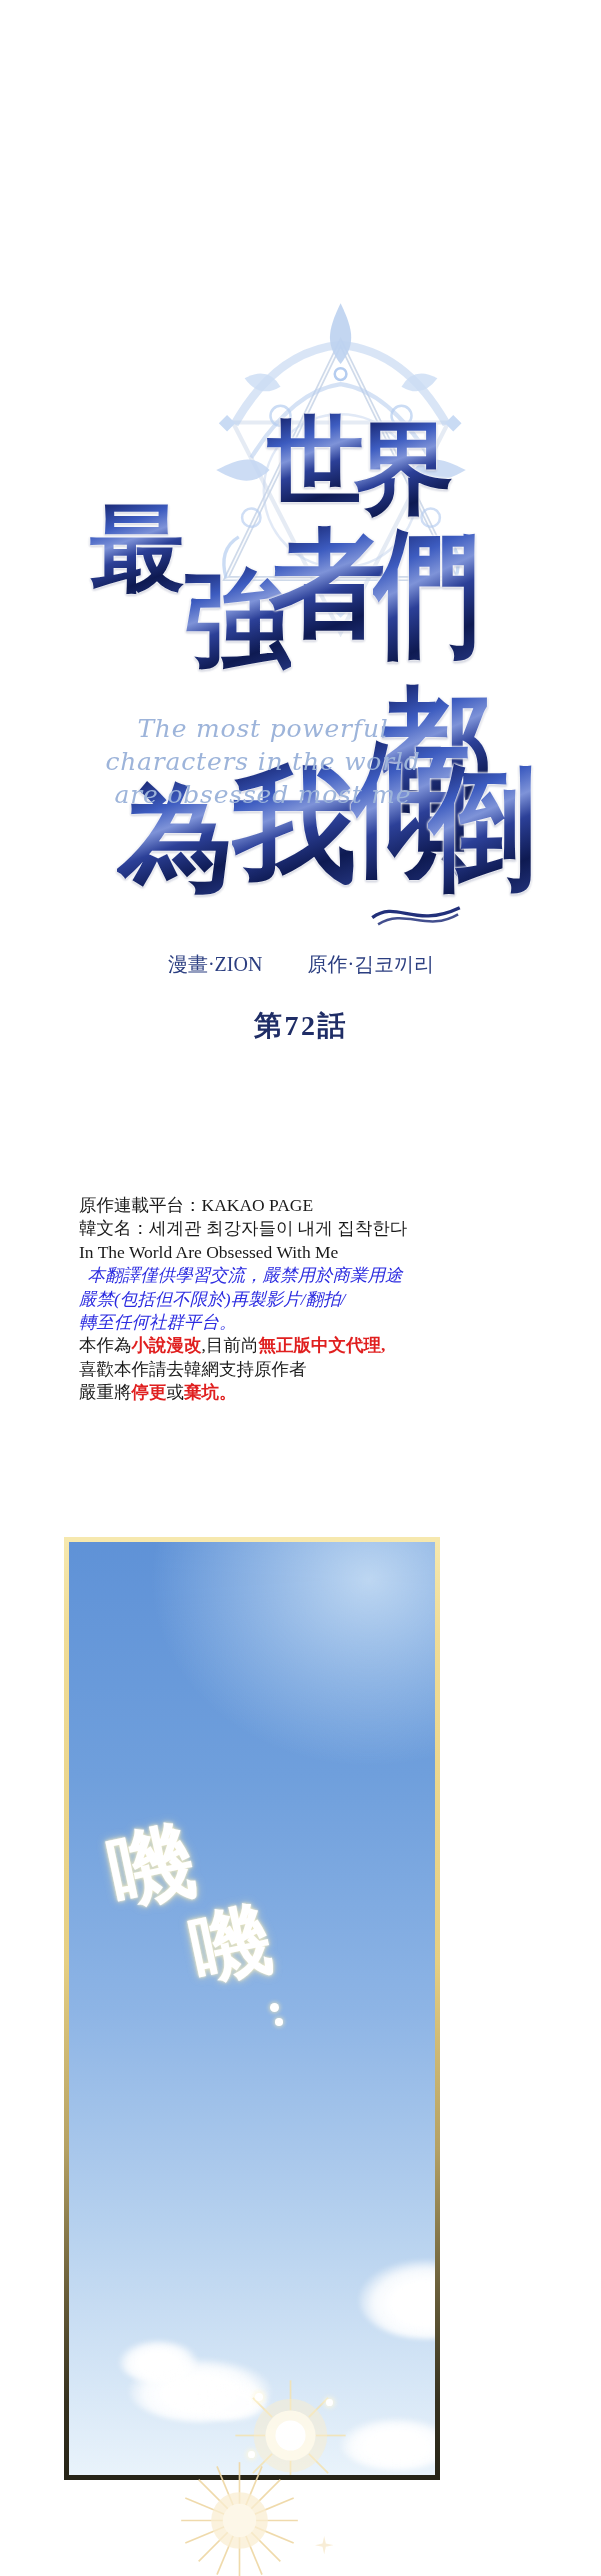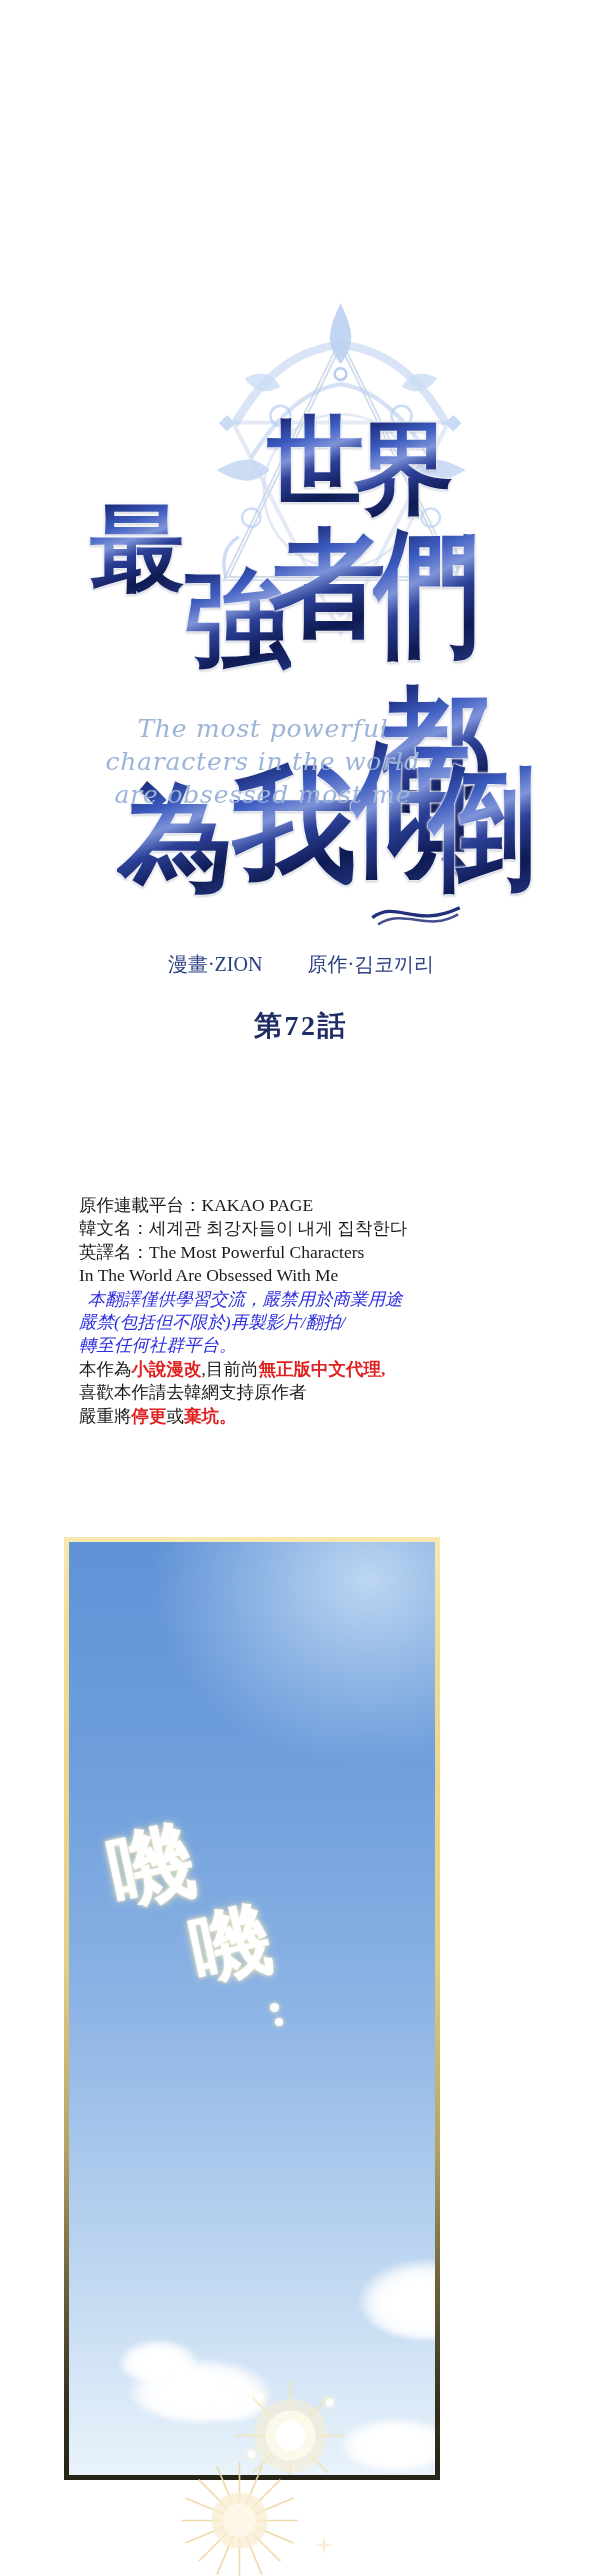--- a/index.html
+++ b/index.html
@@ -148,21 +148,20 @@
 <div class="credits">
   <span>漫畫·ZION</span>
   <span>原作·김코끼리</span>
 </div>
 
 <div class="chapter">第72話</div>
 
 <div class="info">
   <div class="line"><span class="c-black">原作連載平台：KAKAO PAGE</span></div>
   <div class="line"><span class="c-black">韓文名：세계관 최강자들이 내게 집착한다</span></div>
-  <div class="line"><span class="c-black">英譯名：The Most Powerful Characters</span></div>
   <div class="line"><span class="c-black">In The World Are Obsessed With Me</span></div>
   <div class="line indent"><span class="c-blue">本翻譯僅供學習交流，嚴禁用於商業用途</span></div>
   <div class="line"><span class="c-blue">嚴禁(包括但不限於)再製影片/翻拍/</span></div>
   <div class="line"><span class="c-blue">轉至任何社群平台。</span></div>
   <div class="line">
     <span class="c-black">本作為</span><span class="c-red">小說漫改</span><span class="c-black">,目前尚</span><span class="c-red">無正版中文代理</span><span class="c-red">,</span>
   </div>
   <div class="line"><span class="c-black">喜歡本作請去韓網支持原作者</span></div>
   <div class="line">
     <span class="c-black">嚴重將</span><span class="c-red">停更</span><span class="c-black">或</span><span class="c-red">棄坑</span><span class="c-red">。</span>

